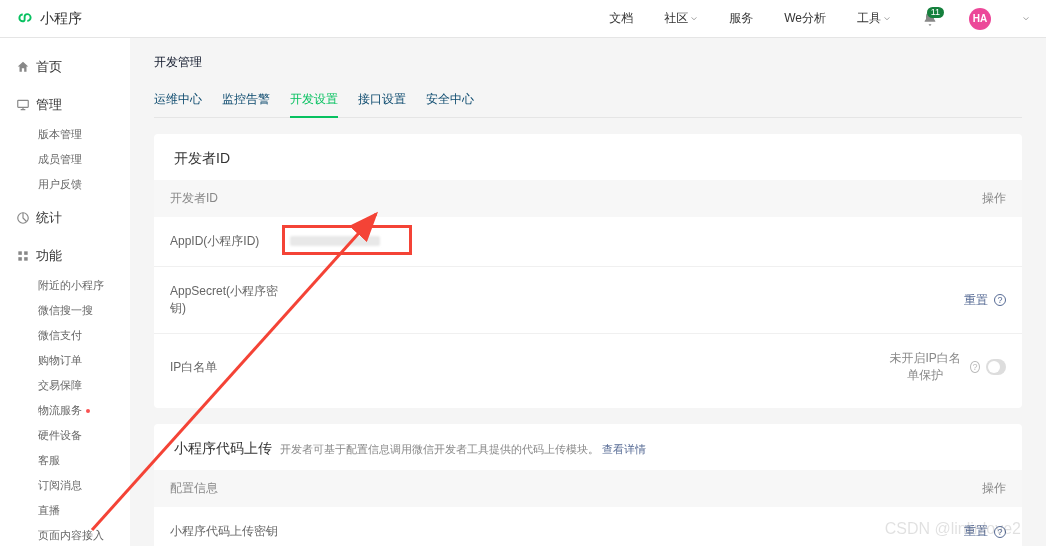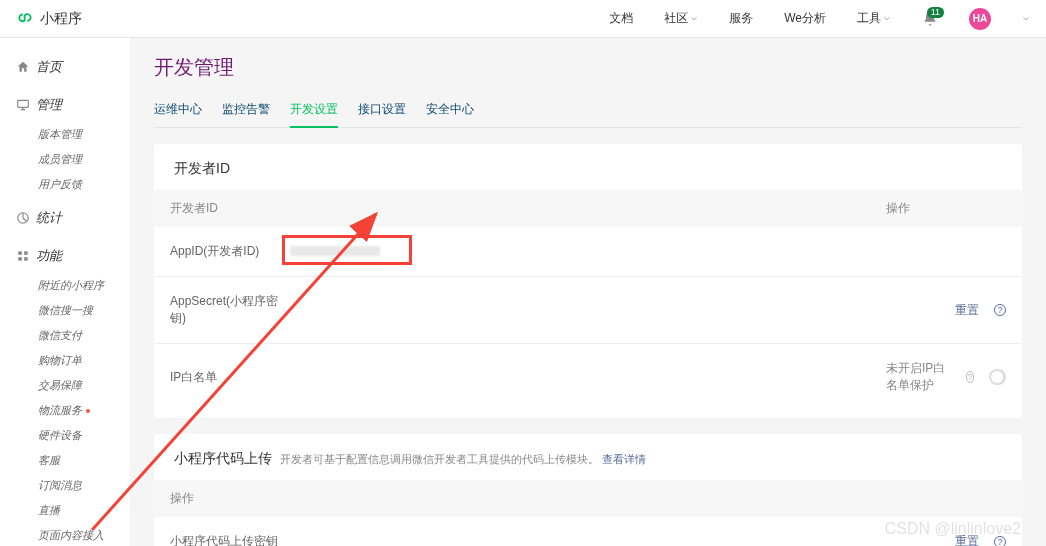--- a/index.html
+++ b/index.html
@@ -14,51 +14,51 @@
     .header-link { cursor: pointer; display: flex; align-items: center; gap: 2px; }
     .chevron-down { width: 8px; height: 8px; }
     .bell-icon { position: relative; width: 16px; height: 16px; color: #888; }
     .badge { position: absolute; top: -4px; right: -6px; background: #15803d; color: #fff; border-radius: 8px; font-size: 9px; padding: 0 4px; line-height: 11px; min-width: 14px; text-align: center; }
     .avatar { width: 22px; height: 22px; border-radius: 50%; background: #ec4899; color: #fff; display: flex; align-items: center; justify-content: center; font-size: 10px; font-weight: bold; }
     
     
     .layout { display: flex; height: calc(546px - 38px); }
     
     
-    .sidebar { width: 130px; background: #fff; padding: 12px 0; overflow-y: auto; font-style: italic; }
+    .sidebar { width: 130px; background: #fff; padding: 12px 0; overflow-y: auto; }
     .nav-group { margin-bottom: 4px; }
     .nav-group-title { display: flex; align-items: center; gap: 6px; padding: 8px 16px; font-size: 13px; color: #333; cursor: pointer; }
     .nav-group-icon { width: 14px; height: 14px; color: #888; display: inline-flex; align-items: center; justify-content: center; }
     .nav-sub { padding-left: 38px; }
     .nav-sub-item { padding: 5px 0; font-size: 11px; color: #666; cursor: pointer; display: flex; align-items: center; gap: 2px; }
     .red-dot { width: 4px; height: 4px; background: #fa5151; border-radius: 50%; margin-left: 2px; }
     
     
     .main { flex: 1; padding: 16px 24px; overflow-y: auto; }
-    .page-title { font-size: 20px; color: #701a75; margin-bottom: 12px; }
+    .page-title { font-size: 12px; color: #0f172a; margin-bottom: 12px; }
     .tabs { display: flex; gap: 20px; border-bottom: 1px solid #e5e5e5; margin-bottom: 16px; }
     .tab { padding: 8px 0; font-size: 12px; color: #0c4a6e; cursor: pointer; border-bottom: 2px solid transparent; margin-bottom: -1px; }
     .tab.active { color: #07c160; border-bottom-color: #07c160; }
     
     .card { background: #fff; border-radius: 4px; margin-bottom: 16px; padding: 16px 20px 8px; }
     .card-title { font-size: 14px; color: #333; margin-bottom: 12px; display: flex; align-items: center; gap: 8px; }
     .card-title-desc { font-size: 11px; color: #888; }
     .card-title-link { color: #576b95; cursor: pointer; }
     
     .table-header { display: flex; background: #f7f7f7; padding: 10px 16px; margin: 0 -20px 0; font-size: 12px; color: #888; }
     .th-left { flex: 1; }
-    .th-right { width: 120px; text-align: left; }
+    .th-right { width: 120px; text-align: right; }
     
     .row { display: flex; align-items: center; padding: 16px 16px; margin: 0 -20px; border-bottom: 1px solid #f0f0f0; font-size: 12px; }
     .row:last-child { border-bottom: none; }
     .row-label { width: 120px; color: #666; }
     .row-value { flex: 1; color: #333; position: relative; }
     .row-value .redacted { display: inline-block; width: 90px; height: 10px; background: #e8e8e8; border-radius: 2px; filter: blur(1px); }
     .row-value .red-box { position: absolute; left: -8px; top: -10px; width: 130px; height: 30px; border: 3px solid #f44336; }
-    .row-action { width: 120px; text-align: left; display: flex; align-items: center; justify-content: flex-end; gap: 15px; }
+    .row-action { width: 120px; text-align: center; display: flex; align-items: center; justify-content: flex-end; gap: 6px; }
     .action-link { color: #576b95; cursor: pointer; }
     .action-link.muted { color: #888; }
     .help-icon { width: 12px; height: 12px; border: 1px solid #576b95; border-radius: 50%; display: inline-flex; align-items: center; justify-content: center; font-size: 9px; color: #576b95; }
     .help-icon.muted { border-color: #bbb; color: #bbb; }
     
     .toggle { width: 28px; height: 16px; border-radius: 8px; position: relative; cursor: pointer; display: inline-block; }
     .toggle.off { background: #ddd; }
     .toggle::after { content: ''; position: absolute; width: 12px; height: 12px; background: #fff; border-radius: 50%; top: 2px; }
     .toggle.off::after { left: 2px; }
     
@@ -190,21 +190,21 @@
       <div class="tab">安全中心</div>
     </div>
 
     <div class="card">
       <div class="card-title">开发者ID</div>
       <div class="table-header">
         <div class="th-left">开发者ID</div>
         <div class="th-right">操作</div>
       </div>
       <div class="row">
-        <div class="row-label">AppID(开发者ID)</div>
+        <div class="row-label">AppID(小程序ID)</div>
         <div class="row-value">
           <span class="redacted"></span>
           <span class="red-box"></span>
         </div>
         <div class="row-action"></div>
       </div>
       <div class="row">
         <div class="row-label" style="filter:blur(0px);">AppSecret(小程序密钥)</div>
         <div class="row-value"></div>
         <div class="row-action">
@@ -225,20 +225,21 @@
 
     <div class="card">
       <div class="card-title">
         <span>小程序代码上传</span>
         <span class="card-title-desc">
           <span>开发者可基于配置信息调用微信开发者工具提供的代码上传模块。</span>
           <span class="card-title-link">查看详情</span>
         </span>
       </div>
       <div class="table-header">
+        <div class="th-left">配置信息</div>
         <div class="th-right">操作</div>
       </div>
       <div class="row">
         <div class="row-label" style="width:160px;">小程序代码上传密钥</div>
         <div class="row-value"></div>
         <div class="row-action">
           <span class="action-link">重置</span>
           <span class="help-icon">?</span>
         </div>
       </div>

